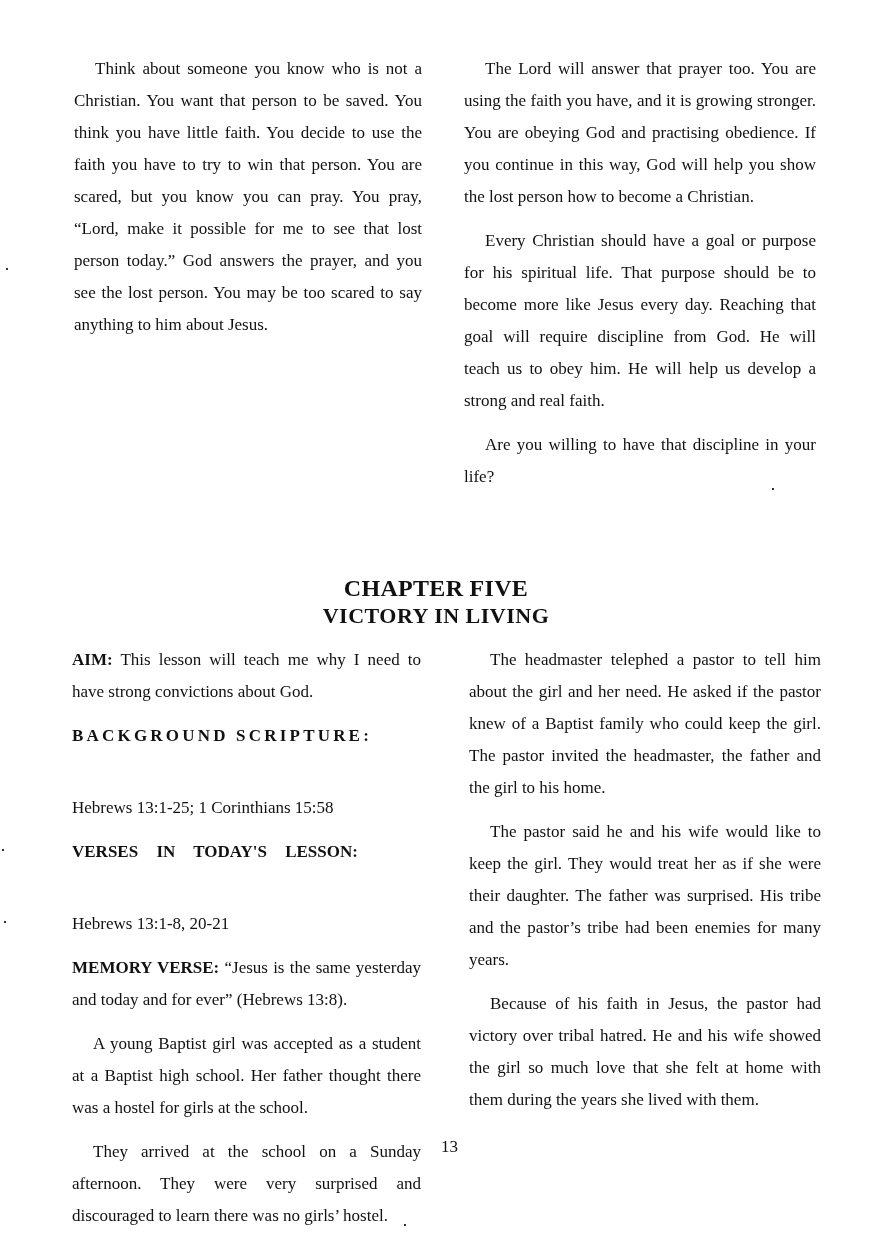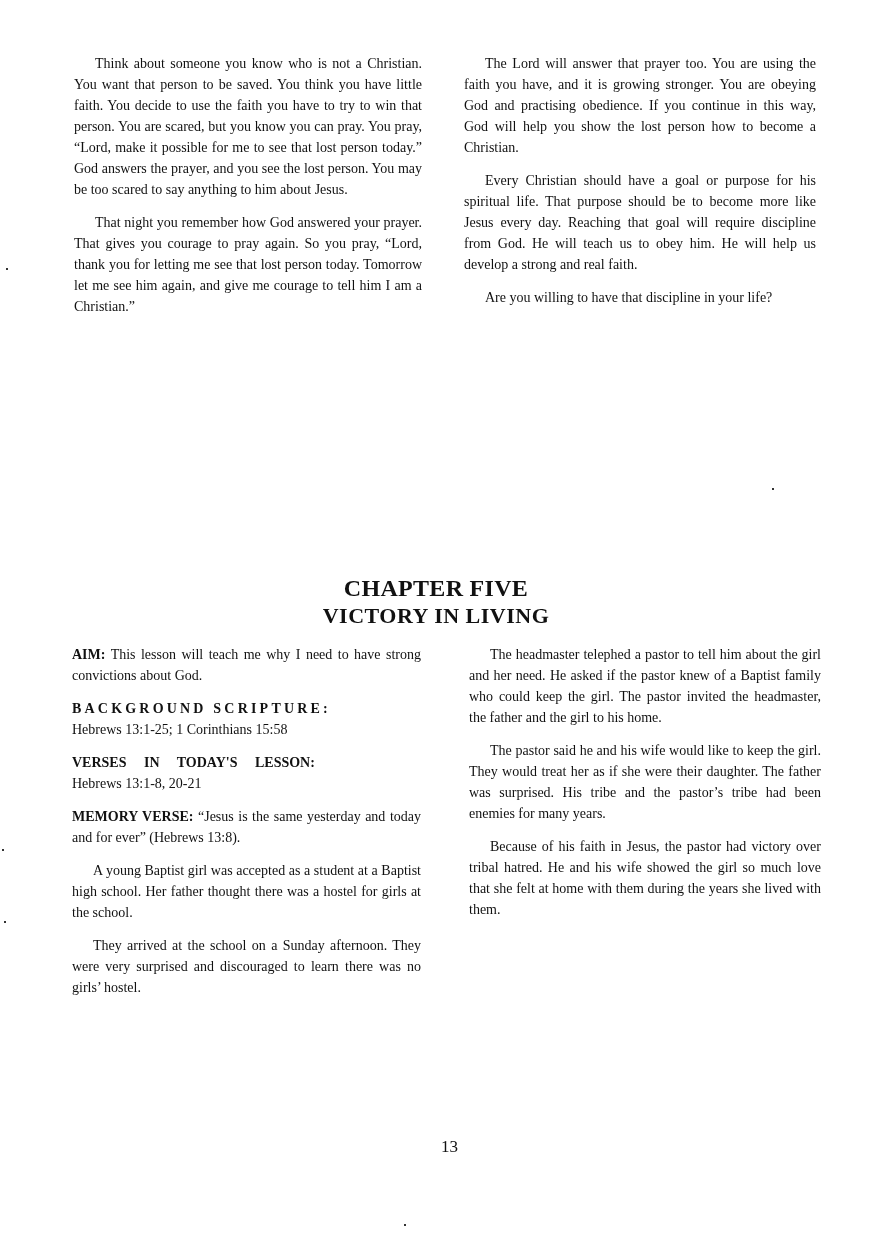--- a/index.html
+++ b/index.html
@@ -3,53 +3,52 @@
   <meta charset="utf-8">
   <style>
     html, body { margin: 0; padding: 0; background: #ffffff; }
     body {
       width: 872px; height: 1239px; position: relative; overflow: hidden;
       font-family: "Liberation Serif", "DejaVu Serif", serif;
       color: #111111;
     }
     .col {
       position: absolute;
-      font-size: 14px;
-      line-height: 21px;
+      font-size: 17px;
+      line-height: 32px;
       text-align: justify;
     }
     .col p { margin: 0 0 12px 0; text-indent: 21px; }
     .col p.noindent { text-indent: 0; }
     #top-left { left: 74px; top: 53px; width: 348px; }
     #top-right { left: 464px; top: 53px; width: 352px; }
     #bot-left { left: 72px; top: 644px; width: 349px; }
     #bot-right { left: 469px; top: 644px; width: 352px; }
     .chapter-label {
       position: absolute; left: 0; width: 872px; top: 575px;
       text-align: center; font-weight: bold; font-size: 24px; letter-spacing: 0.3px;
     }
     .chapter-title {
       position: absolute; left: 0; width: 872px; top: 603px;
       text-align: center; font-weight: bold; font-size: 22px; letter-spacing: 0.5px;
     }
     .lbl { font-weight: bold; }
     .lbl-spaced { font-weight: bold; letter-spacing: 3.2px; margin-top: 8px; }
     .lbl-wide { font-weight: bold; word-spacing: 14px; margin-top: 44px; }
-    .ref { display: block; text-indent: 0; }
+    .ref { display: block; text-indent: 0; margin-top: 40px; }
     .page-number {
       position: absolute; left: 441px; top: 1137px; font-size: 17px;
     }
     .speck { position: absolute; width: 2px; height: 2px; background: #333; }
   </style>
 </head>
 <body>
 
 <div id="top-left" class="col">
   <p>Think about someone you know who is not a Christian. You want that person to be saved. You think you have little faith. You decide to use the faith you have to try to win that person. You are scared, but you know you can pray. You pray, “Lord, make it possible for me to see that lost person today.” God answers the prayer, and you see the lost person. You may be too scared to say anything to him about Jesus.</p>
-  <p>That night you remember how God answered your prayer. That gives you courage to pray again. So you pray, “Lord, thank you for letting me see that lost person today. Tomorrow let me see him again, and give me courage to tell him I am a Christian.”</p>
 </div>
 
 <div id="top-right" class="col">
   <p>The Lord will answer that prayer too. You are using the faith you have, and it is growing stronger. You are obeying God and practising obedience. If you continue in this way, God will help you show the lost person how to become a Christian.</p>
   <p>Every Christian should have a goal or purpose for his spiritual life. That purpose should be to become more like Jesus every day. Reaching that goal will require discipline from God. He will teach us to obey him. He will help us develop a strong and real faith.</p>
   <p>Are you willing to have that discipline in your life?</p>
 </div>
 
 <div class="chapter-label">CHAPTER FIVE</div>
 <div class="chapter-title">VICTORY IN LIVING</div>

